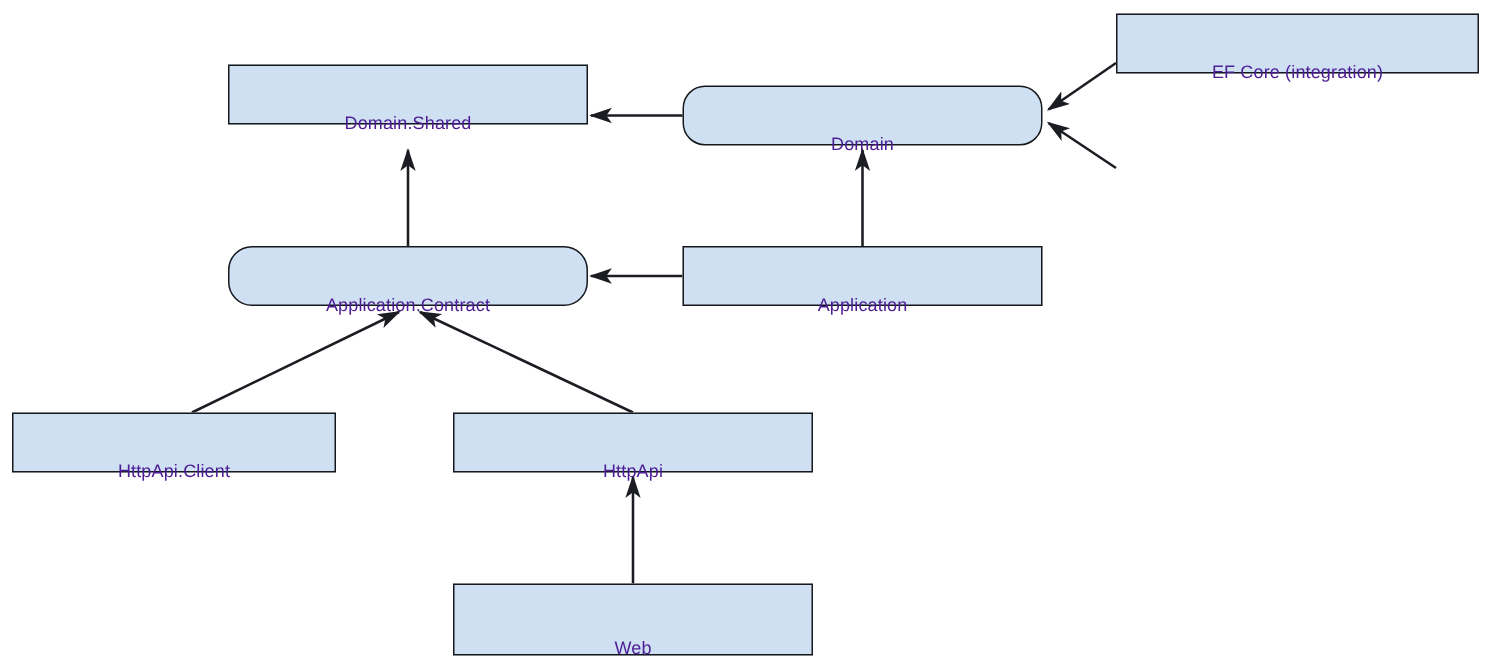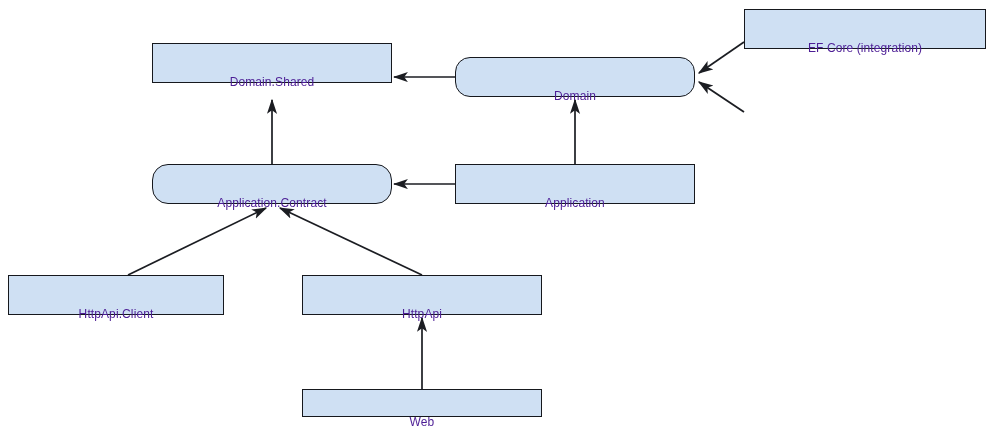--- a/index.html
+++ b/index.html
@@ -47,21 +47,21 @@
   }
   
   #node-domain-shared   { left: 152px; top: 43px;  width: 240px; height: 40px; }
   #node-domain          { left: 455px; top: 57px;  width: 240px; height: 40px; border-radius: 15px; }
   #node-efcore          { left: 744px; top: 9px;   width: 242px; height: 40px; }
   #node-mongodb         { left: 744px; top: 97px;  width: 242px; height: 40px; }
   #node-app-contract    { left: 152px; top: 164px; width: 240px; height: 40px; border-radius: 16px; }
   #node-application     { left: 455px; top: 164px; width: 240px; height: 40px; justify-content: center; }
   #node-httpapi-client  { left: 8px;   top: 275px; width: 216px; height: 40px; }
   #node-httpapi         { left: 302px; top: 275px; width: 240px; height: 40px; }
-  #node-web             { left: 302px; top: 389px; width: 240px; height: 28px; }
+  #node-web             { left: 302px; top: 389px; width: 240px; height: 48px; }
 </style>
 </head>
 <body>
 
 <div id="diagram-canvas">
 
   <svg id="edge-layer" viewBox="0 0 993 441" width="993" height="441" xmlns="http://www.w3.org/2000/svg">
     <defs>
       <marker id="arrowhead" markerWidth="9" markerHeight="9" refX="8.2" refY="3" orient="auto" markerUnits="strokeWidth">
         <path d="M0,0 L9,3 L0,6 L2.2,3 Z" fill="#1b1d22"></path>

